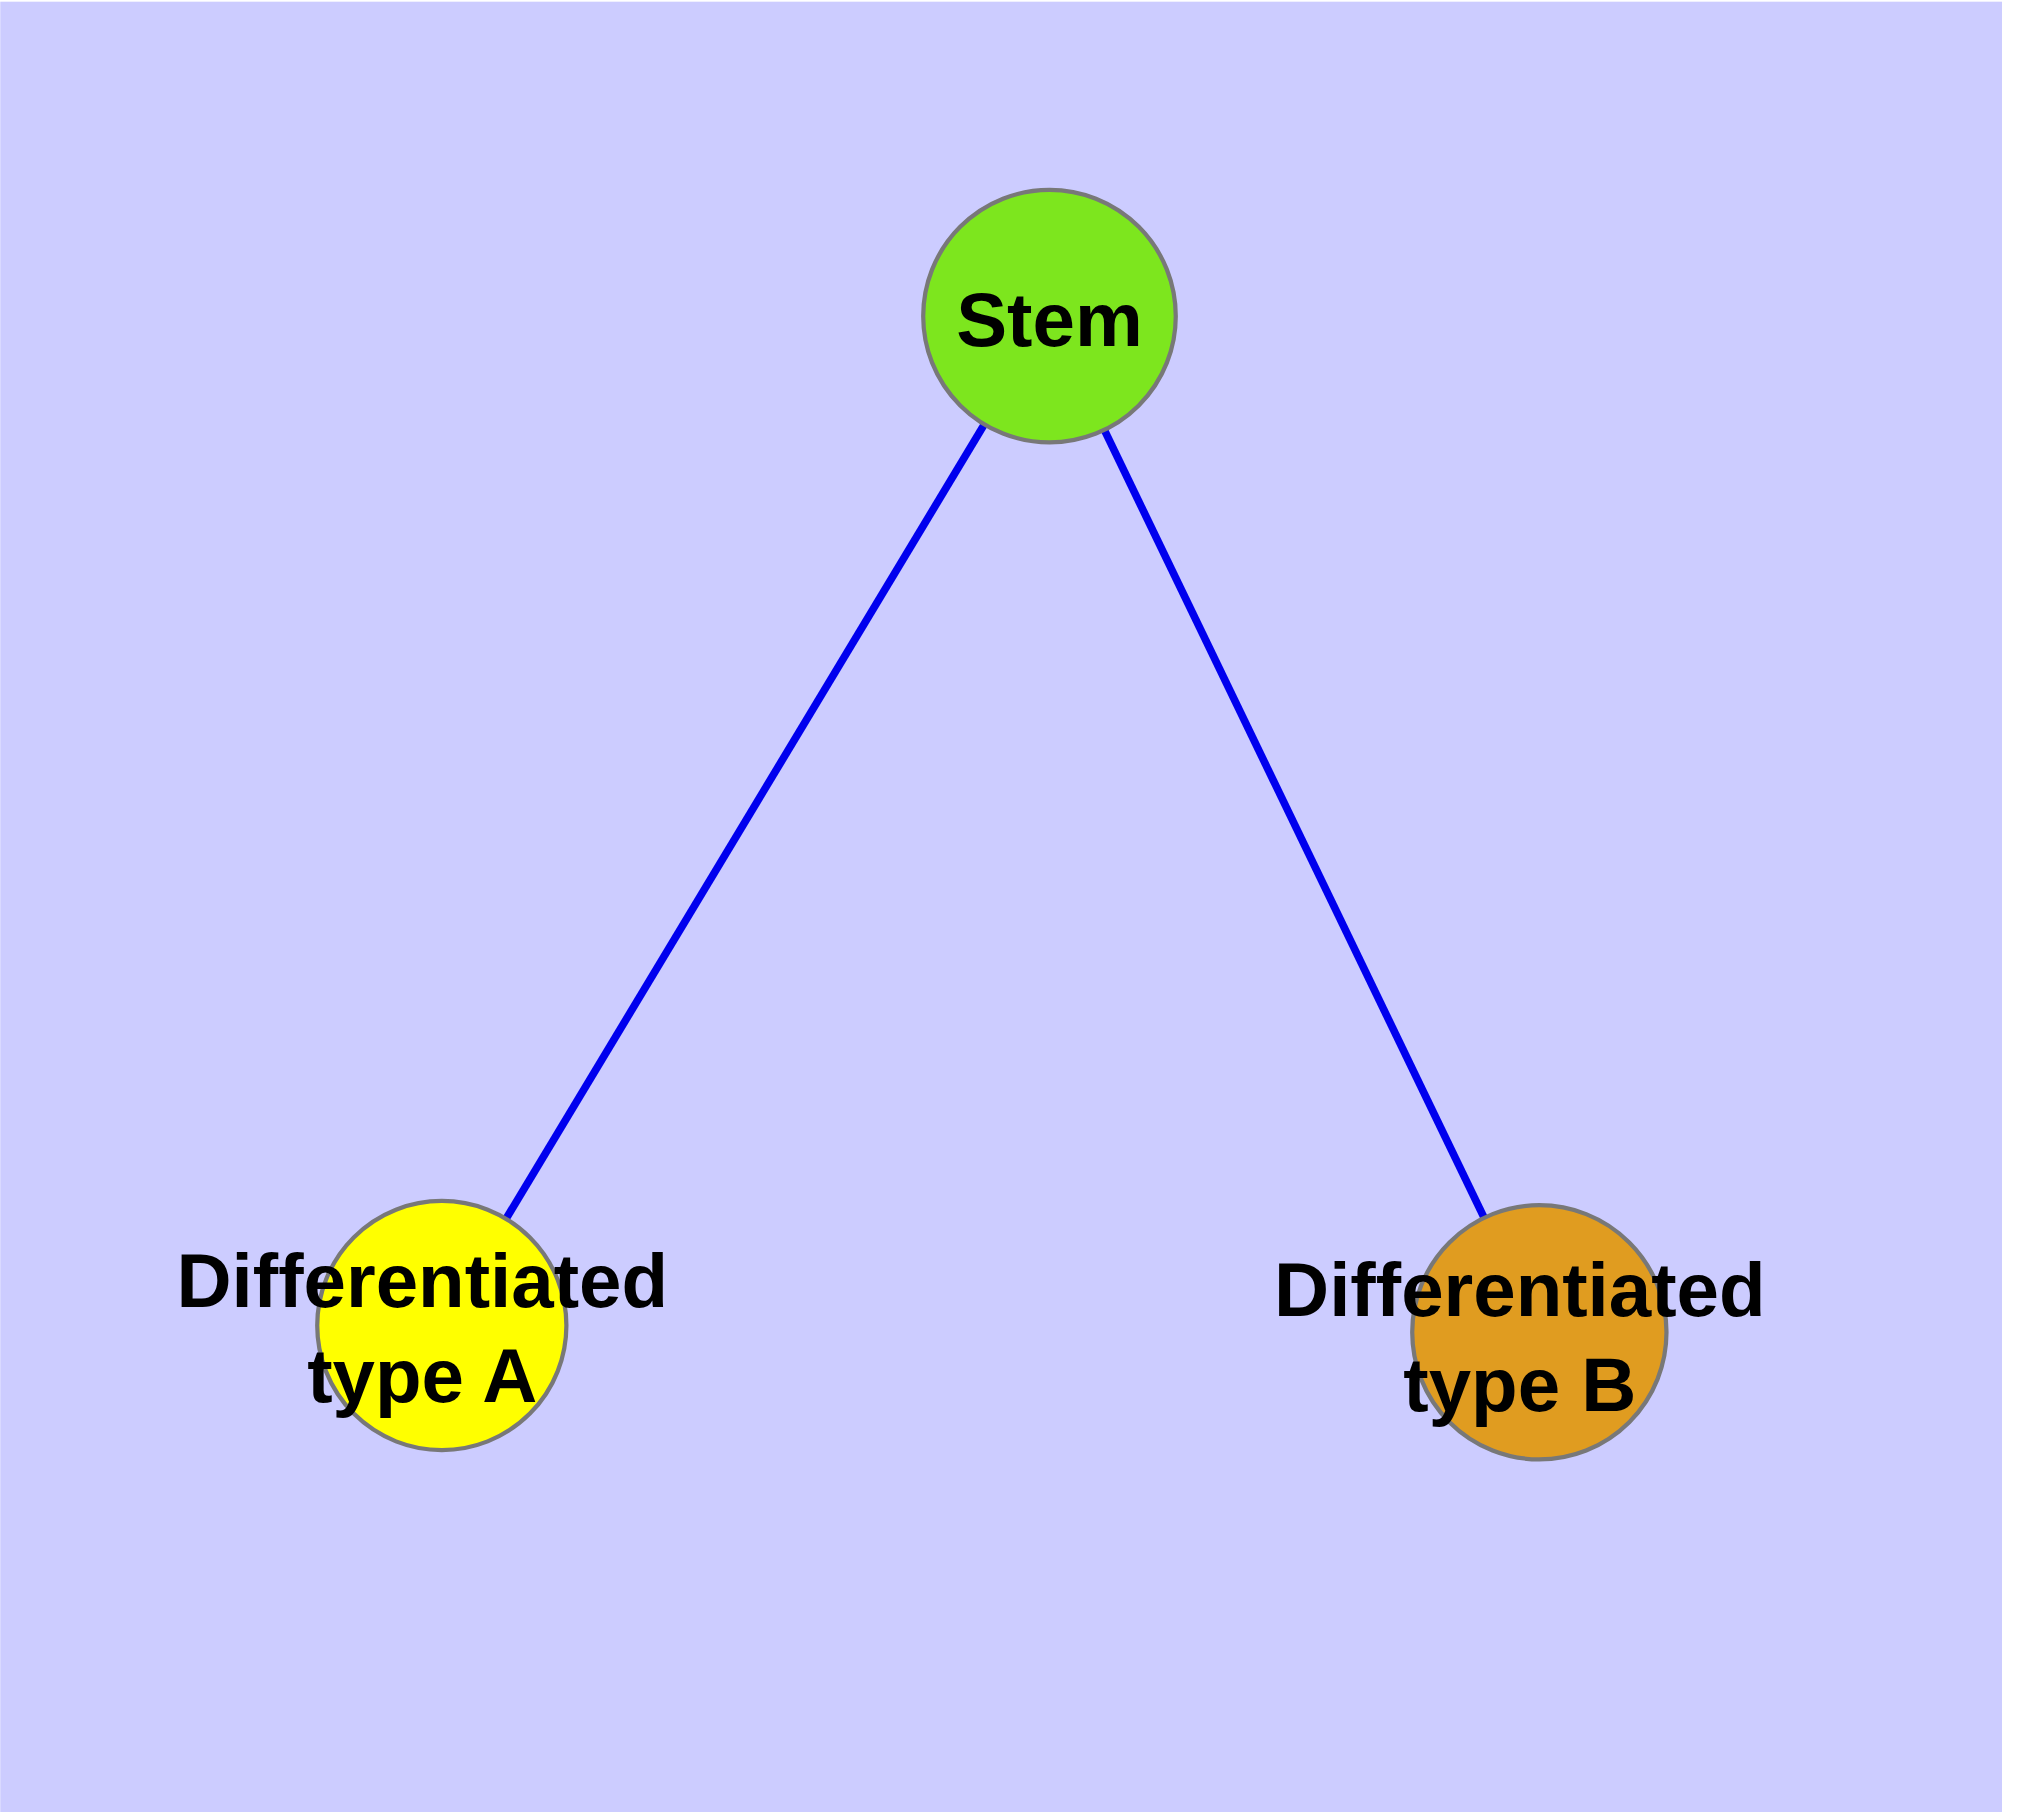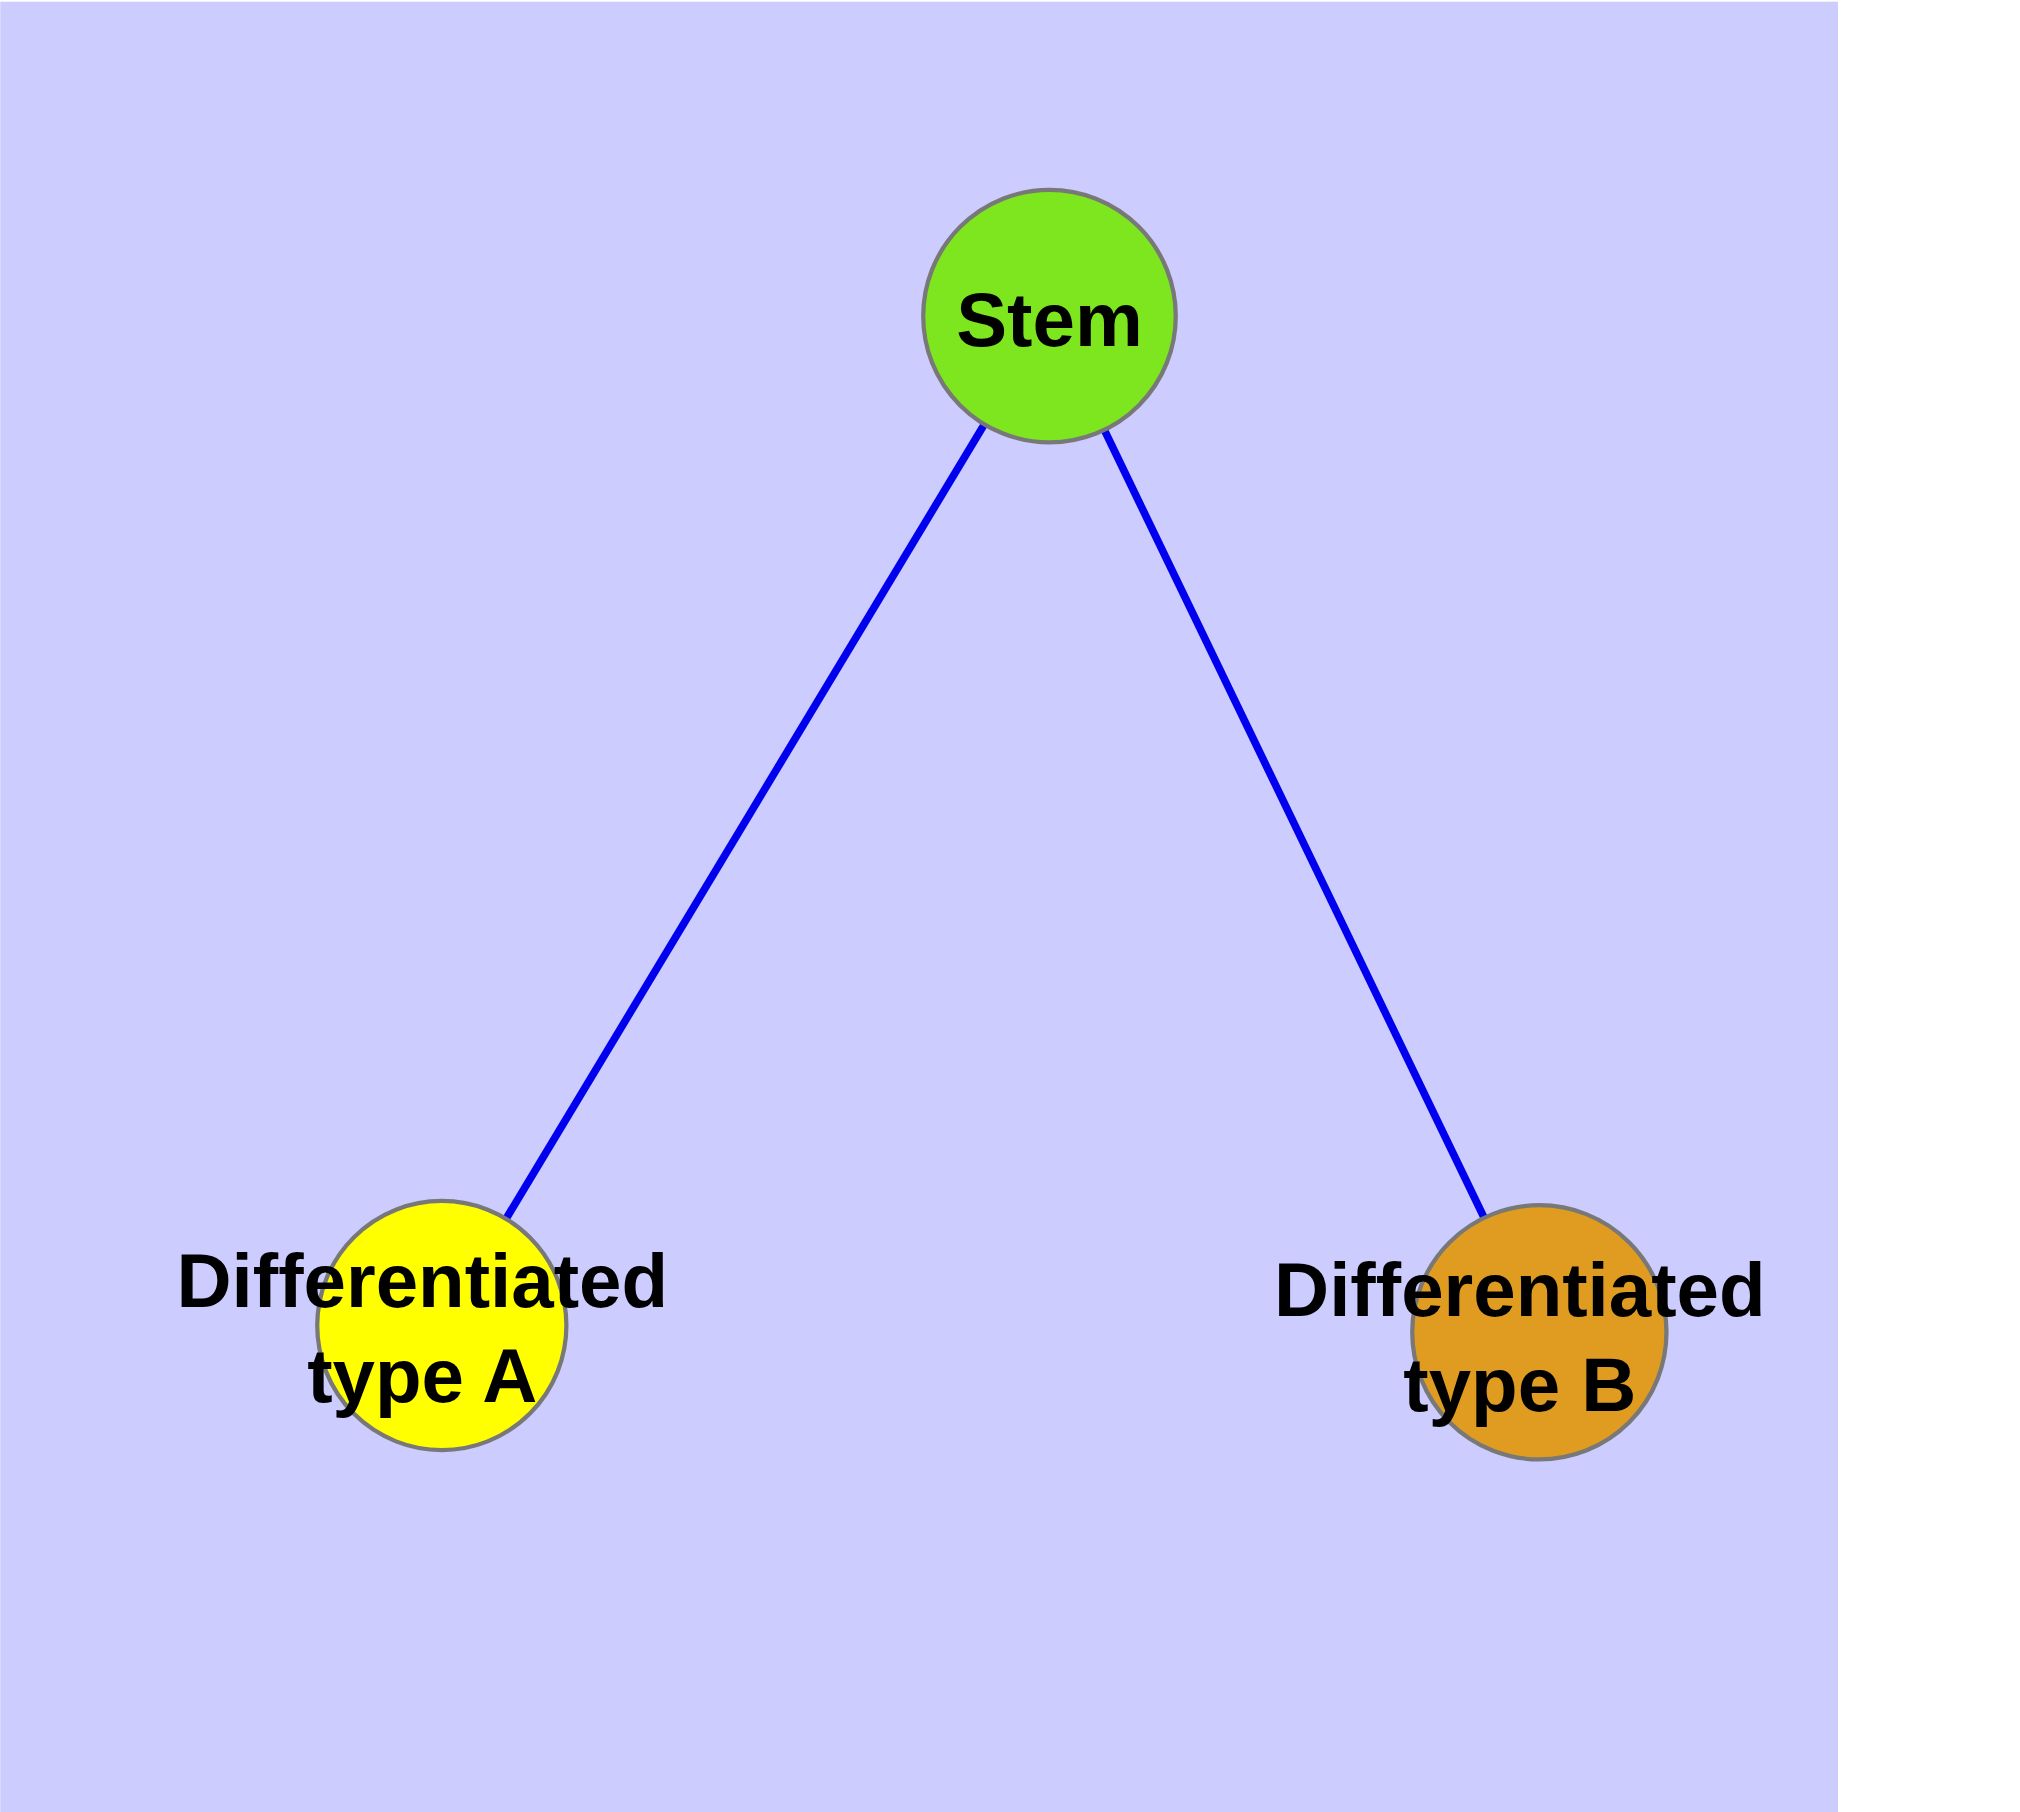--- a/index.html
+++ b/index.html
@@ -2,21 +2,21 @@
 <html style="font-size:13.6px"><head>
 <meta charset="utf-8">
 <style>
   html, body {
     margin: 0;
     padding: 0;
     background: #ffffff;
     font-family: "Liberation Sans", sans-serif;
   }
   .canvas-wrap {
-    width: 1838px;
+    width: 2002px;
     height: 1812px;
     position: relative;
     overflow: hidden;
   }
   svg.graph {
     display: block;
     width: 2021px;
     height: 1812px;
   }
   svg.graph text {

